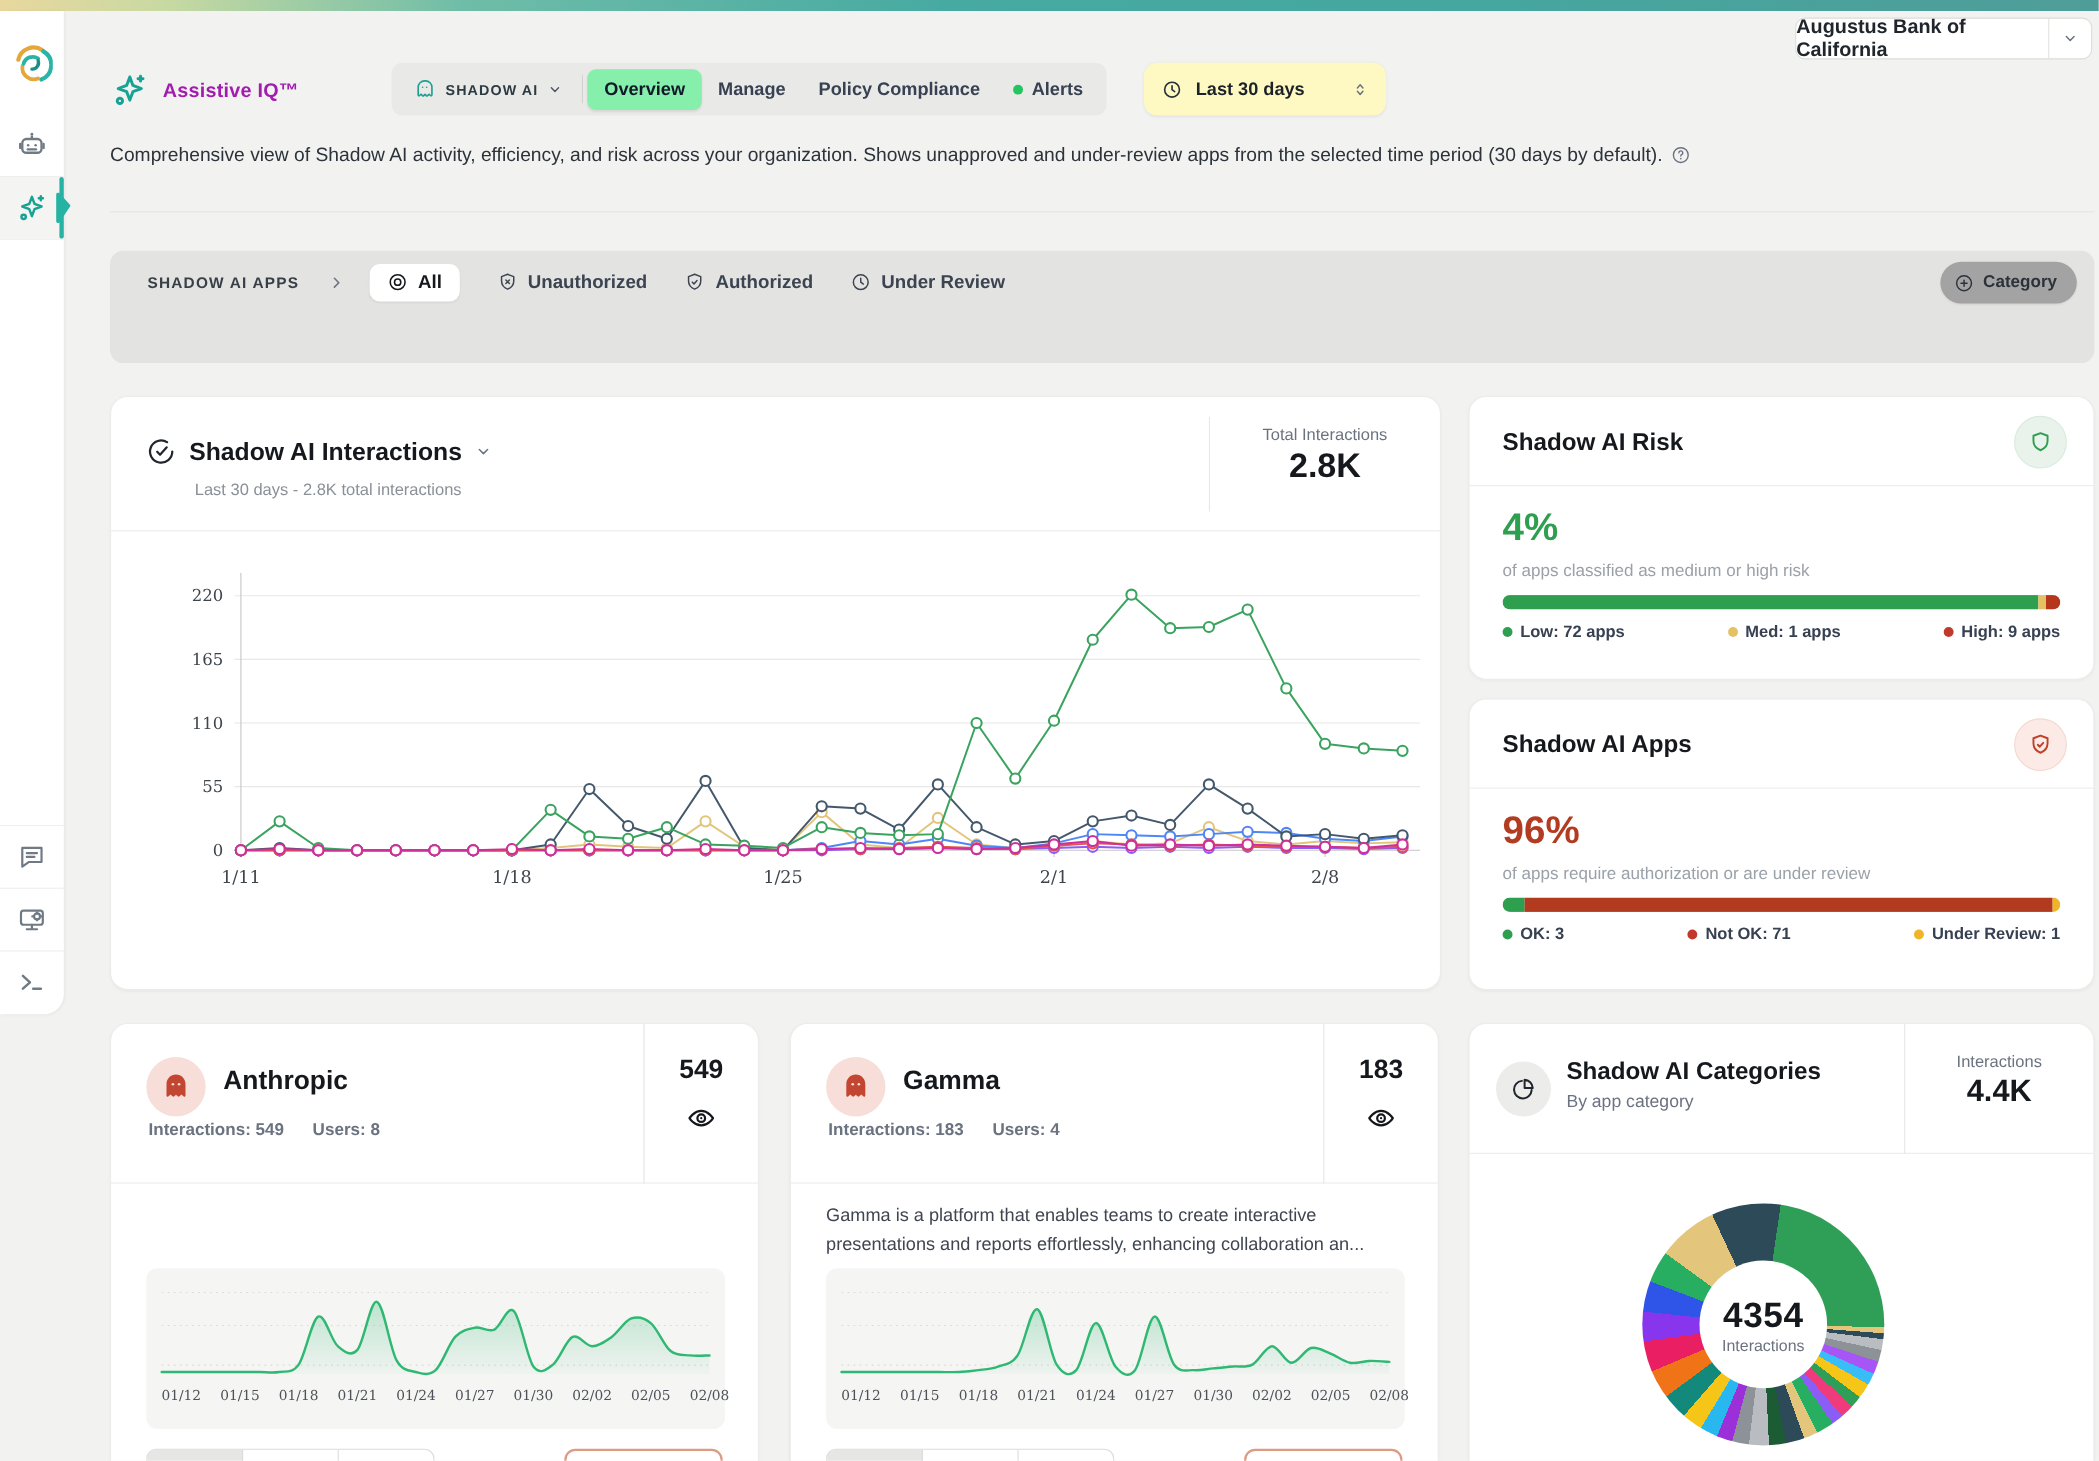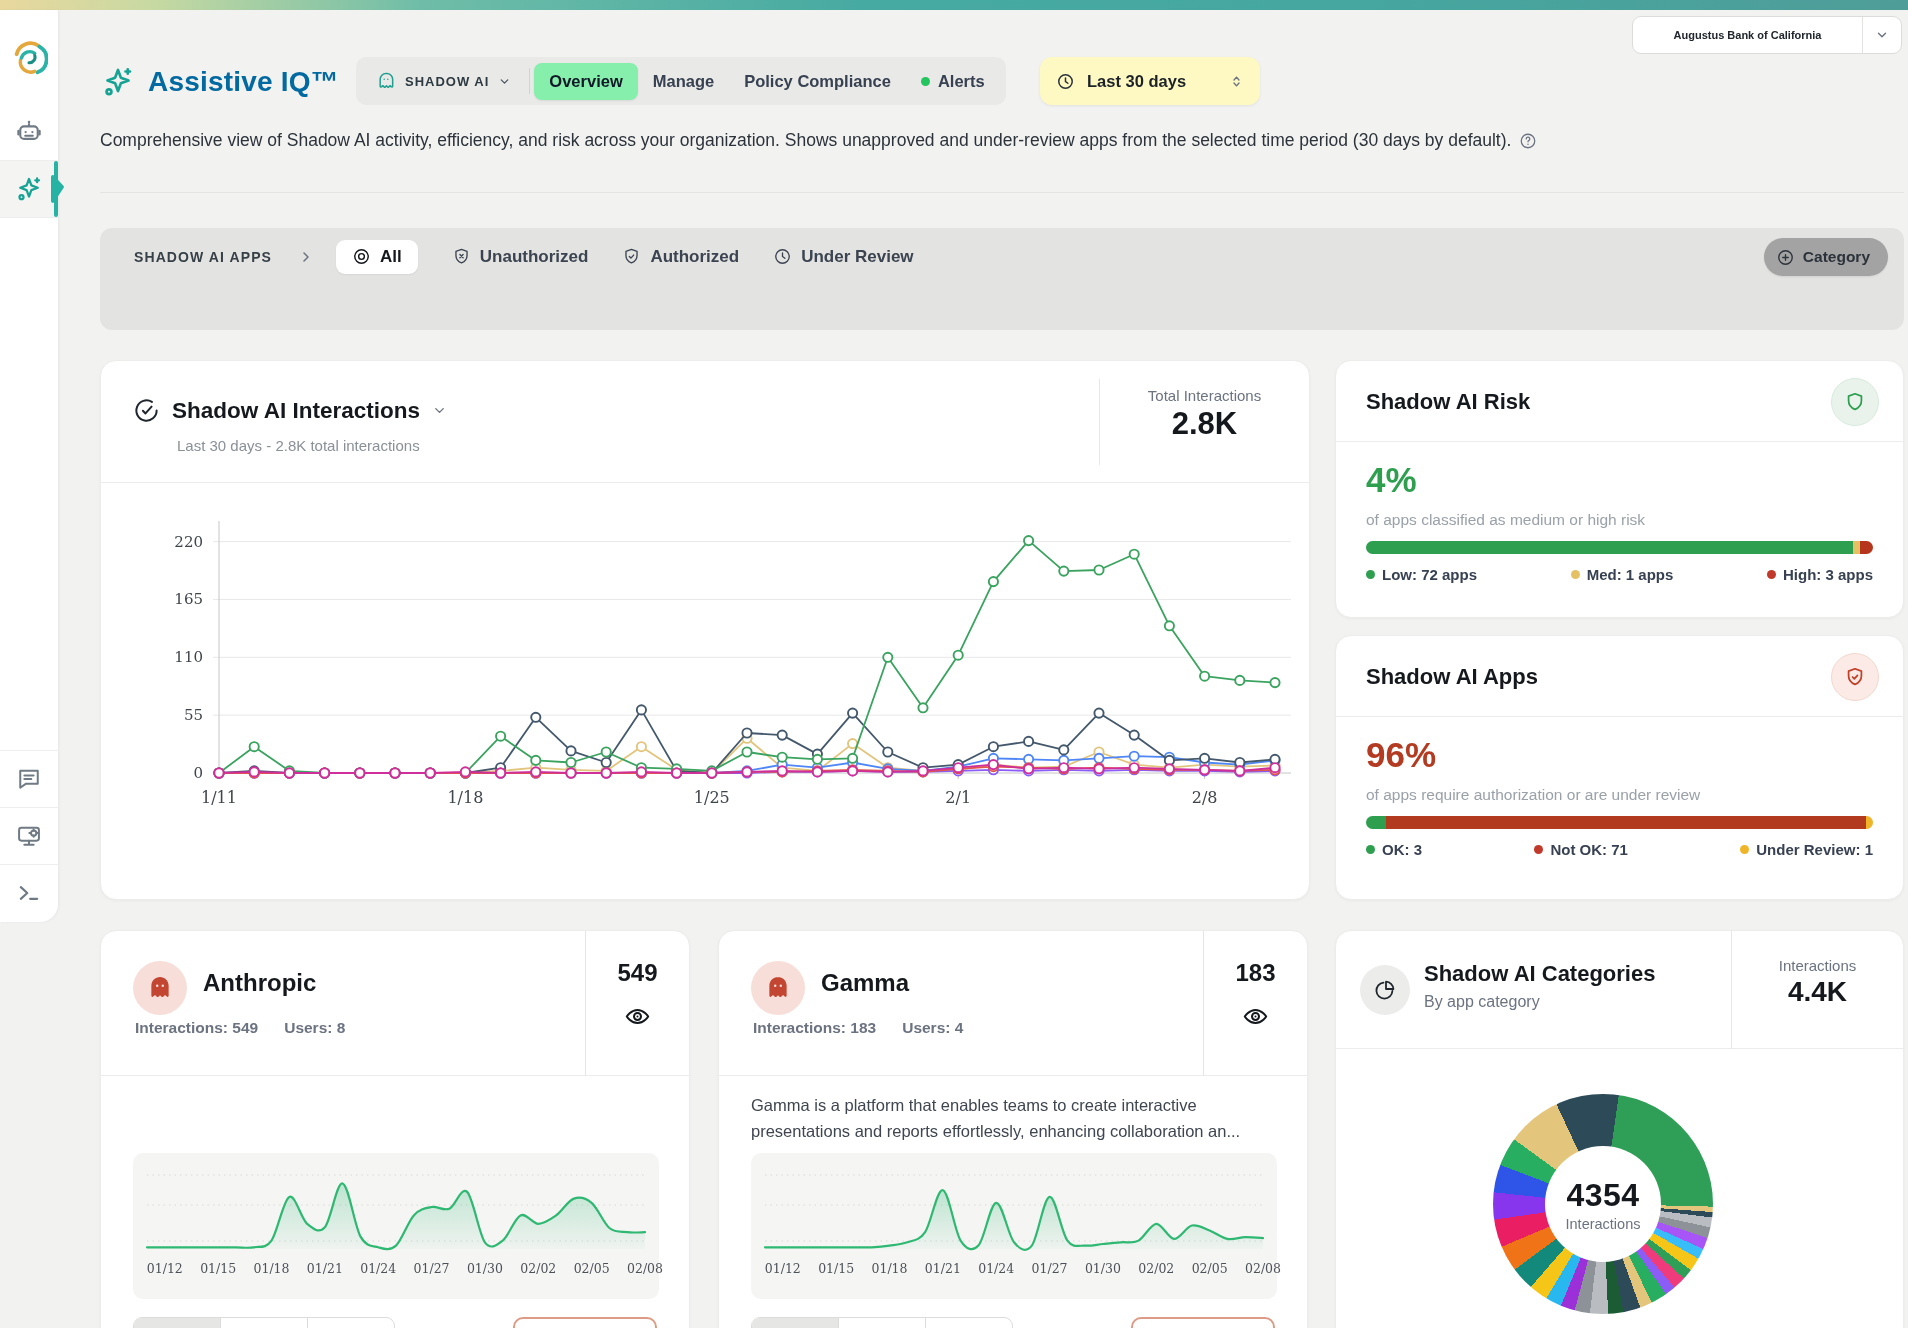--- a/index.html
+++ b/index.html
@@ -16,26 +16,26 @@
     box-shadow:1px 0 3px rgba(0,0,0,.05); }
   .side-item { position:absolute; left:0; width:58px; height:56px; display:flex; align-items:center; justify-content:center; cursor:pointer; }
   .side-item.active { background:#f4f4f3; }
   .side-sep { position:absolute; left:0; width:58px; height:1px; background:#eeeeee; }
   .active-marker { position:absolute; right:-7px; top:14px; width:14px; height:28px; }
   .active-bar { position:absolute; right:0; top:0; width:4px; height:56px; background:#26b3a4; border-radius:2px; }
 
   
   #org-pill { top:16px; left:1632px; width:270px; height:38px; background:#fff; border:1px solid #dcdcda;
     border-radius:9px; display:flex; align-items:center; cursor:pointer; }
-  #org-pill .org-label { flex:1; text-align:center; font-weight:700; font-size:11px; color:#20262c; }
+  #org-pill .org-label { flex:1; font-weight:700; font-size:18px; color:#20262c; }
   #org-pill .org-div { width:1px; height:100%; background:#e3e3e1; }
   #org-pill .org-chev { width:38px; display:flex; align-items:center; justify-content:center; }
 
   #title-wrap { left:100px; top:58px; height:48px; display:flex; align-items:center; gap:12px; }
-  #page-title { font-size:28px; font-weight:800; letter-spacing:.2px; color:#0369a1; }
+  #page-title { font-size:18px; font-weight:800; letter-spacing:.2px; color:#a21caf; }
 
   #nav-strip { left:356px; top:57px; height:48px; background:#e9e9e7; border-radius:10px; display:flex; align-items:center; padding:0 6px; }
   .prod-sel { display:flex; align-items:center; gap:9px; padding:0 14px; cursor:pointer; }
   .prod-label { font-size:13px; font-weight:800; letter-spacing:1px; color:#2e3a42; }
   .strip-div { width:1px; height:26px; background:#d2d2d0; margin:0 4px; }
   .tab { font-size:16.5px; font-weight:600; color:#374151; padding:9px 15px; border-radius:8px; cursor:pointer; display:flex; align-items:center; gap:8px; }
   .tab.active { background:#86efac; font-weight:700; color:#111827; box-shadow:0 1px 2px rgba(0,0,0,.08); }
   .dot { width:9px; height:9px; border-radius:50%; display:inline-block; }
 
   #date-pill { left:1040px; top:57px; width:220px; height:48px; background:#fef9c3; border-radius:12px;
@@ -592,21 +592,21 @@
       <span class="legend-item">
         <span class="dot" style="background: rgb(46, 158, 79);"></span>
         <span>Low: 72 apps</span>
       </span>
       <span class="legend-item">
         <span class="dot" style="background: rgb(229, 193, 100);"></span>
         <span>Med: 1 apps</span>
       </span>
       <span class="legend-item">
         <span class="dot" style="background: rgb(192, 57, 43);"></span>
-        <span>High: 3 apps</span>
+        <span>High: 9 apps</span>
       </span>
     </div>
 </section>
 
 <section id="card-apps" class="card">
   <div class="stat-head">
     <span class="stat-title">Shadow AI Apps</span>
     <span class="stat-badge" style="background:#fbeae5; border:1px solid #f3d8cf;">
       <svg width="22" height="22" viewBox="0 0 24 24" fill="none" stroke="#c0402a" stroke-width="1.9">
         <path d="M12 3l7 2.6v5c0 4.4-2.9 7.8-7 9.4-4.1-1.6-7-5-7-9.4v-5z" stroke-linejoin="round"></path>

